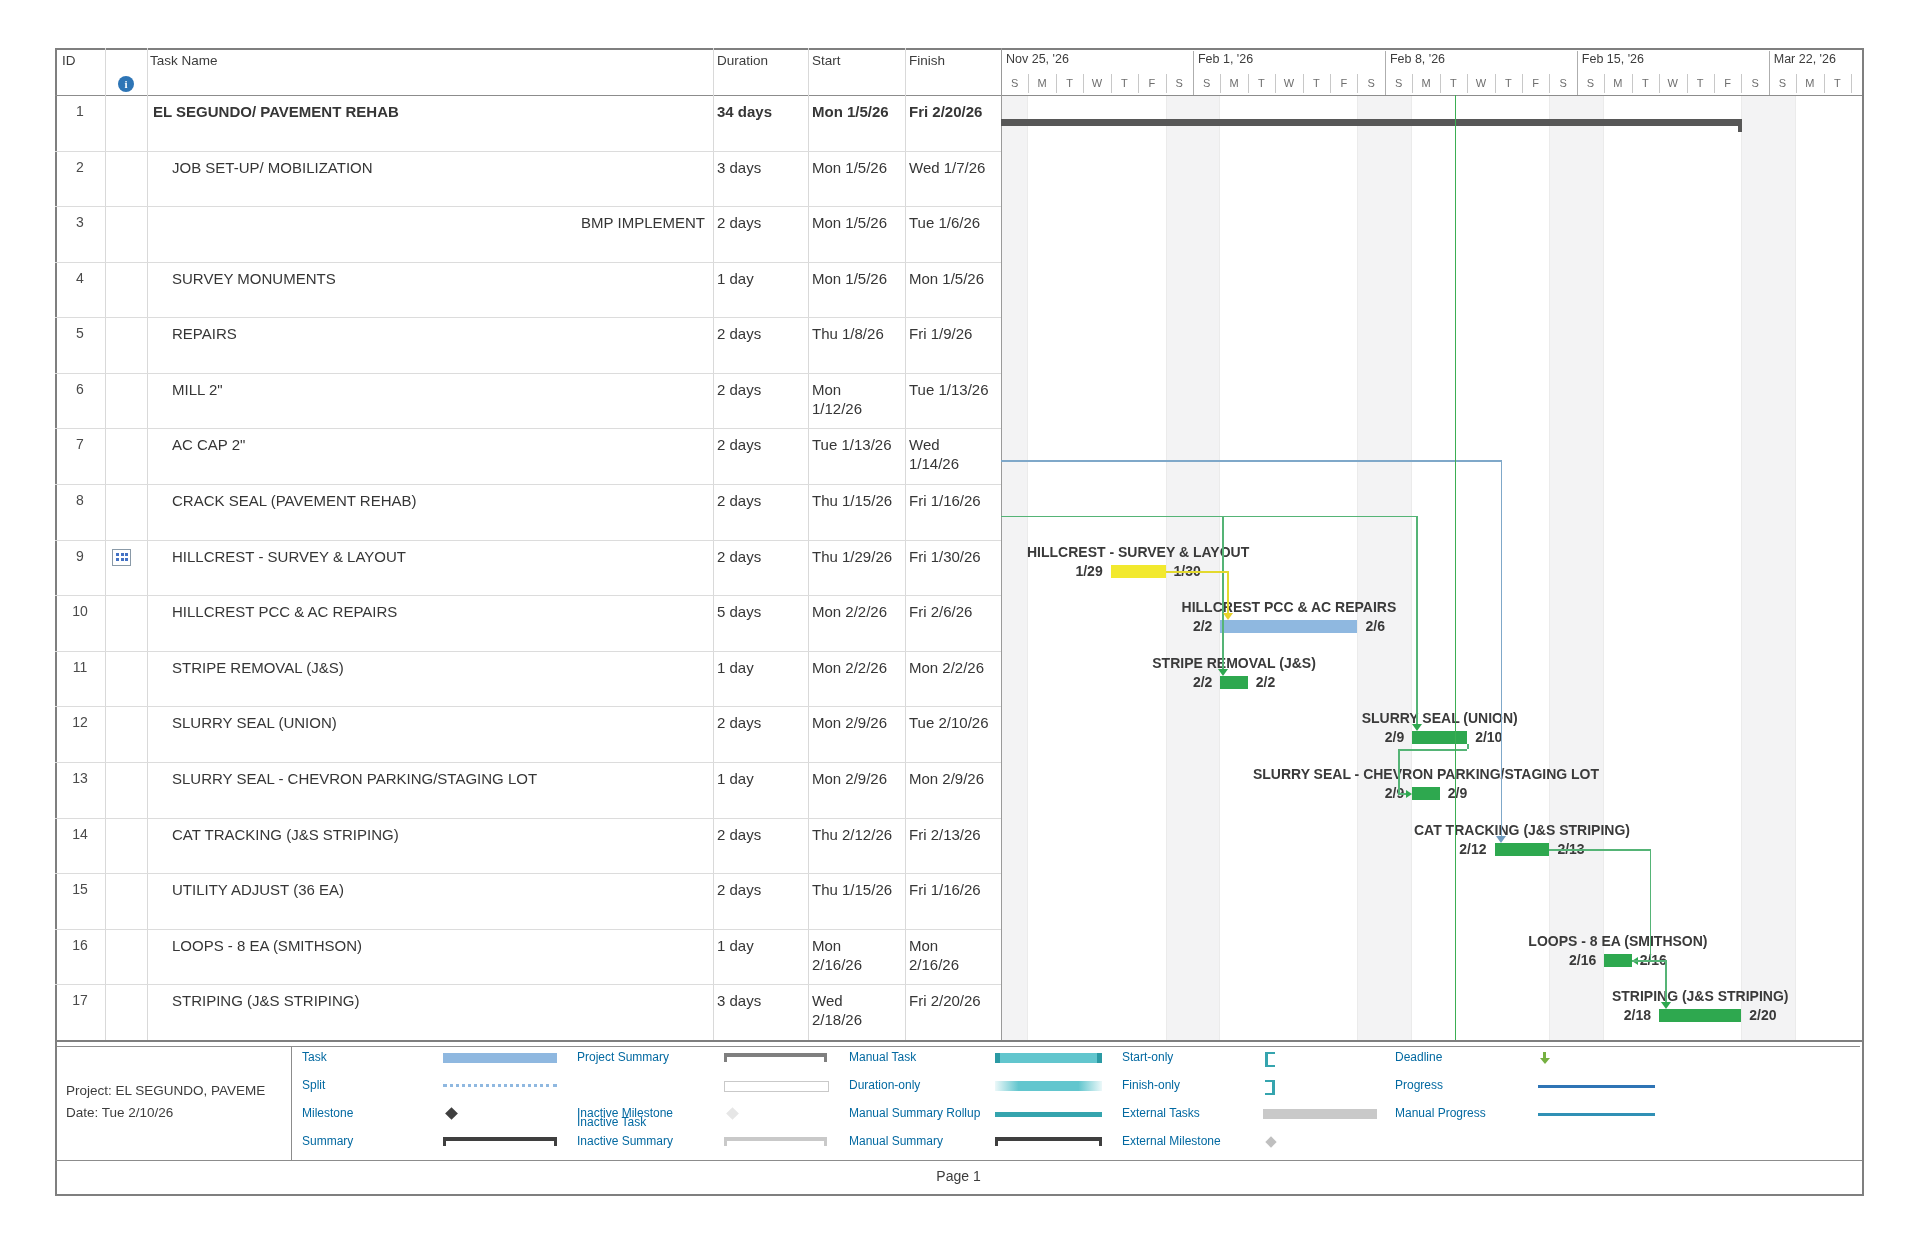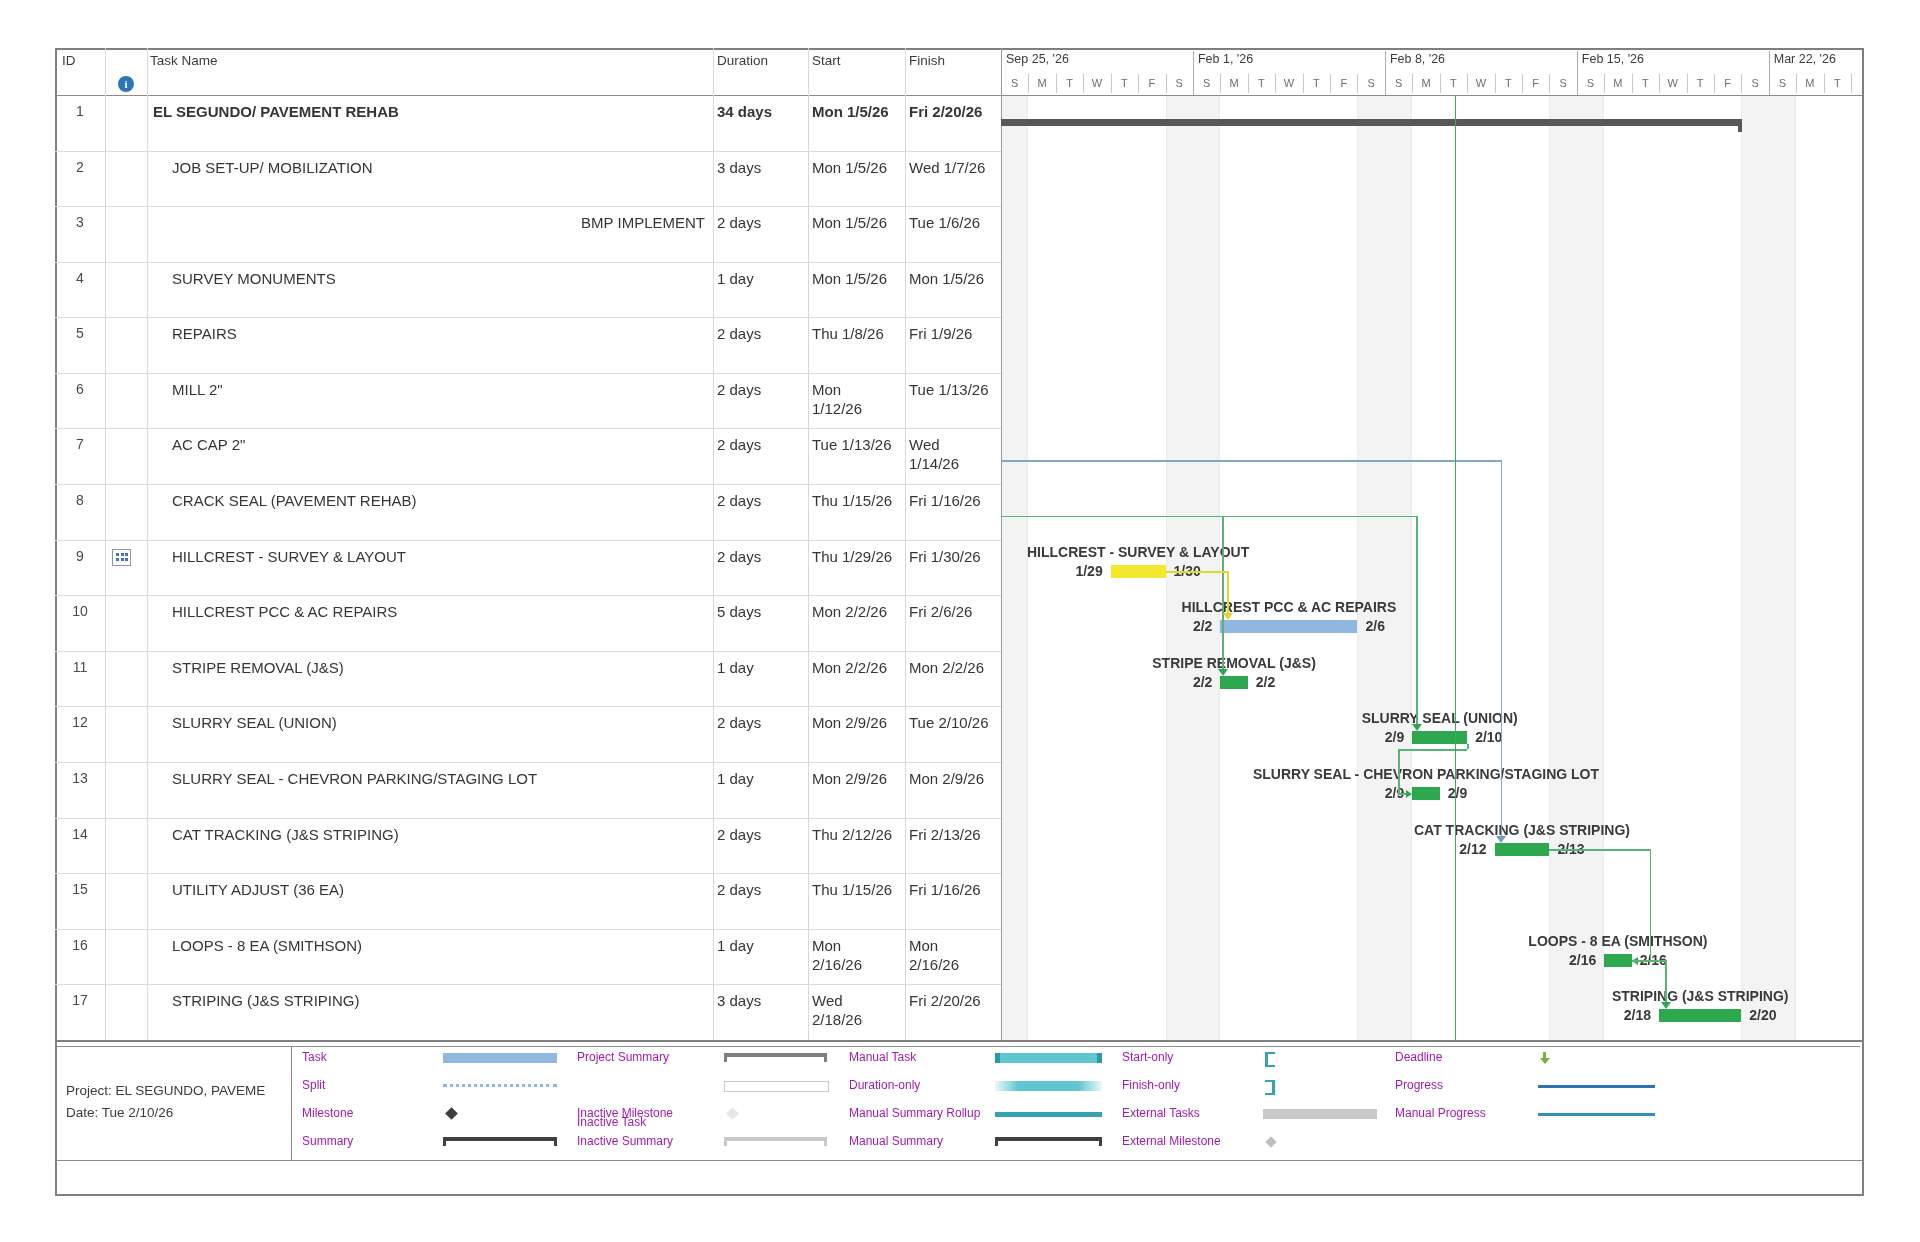--- a/index.html
+++ b/index.html
@@ -10,21 +10,21 @@
   .gridh{position:absolute;background:#dcdcdc;height:1px;}
   .hdr-label{position:absolute;font-size:13.5px;color:#3c3c3c;}
   .cell{position:absolute;font-size:15px;color:#363636;line-height:19px;white-space:pre-line;}
   .idcell{position:absolute;font-size:14px;color:#4a4a4a;text-align:center;}
   .wk-label{position:absolute;font-size:12.5px;color:#3c3c3c;white-space:nowrap;}
   .day-letter{position:absolute;font-size:11px;color:#6e6e6e;text-align:center;width:20px;}
   .band{position:absolute;background:#f3f3f4;border-left:1px solid #ebebeb;border-right:1px solid #ebebeb;}
   .bar{position:absolute;height:13px;}
   .bar-name{position:absolute;font-size:14px;font-weight:bold;color:#3a3a3a;white-space:nowrap;transform:translateX(-50%);}
   .bar-date{position:absolute;font-size:14px;font-weight:bold;color:#3a3a3a;white-space:nowrap;}
-  .leg-label{position:absolute;font-size:12px;color:#a21caf;white-space:nowrap;}
+  .leg-label{position:absolute;font-size:12px;color:#0369a1;white-space:nowrap;}
   .diamond{position:absolute;transform:rotate(45deg);}
   .info-icon{position:absolute;width:16px;height:16px;border-radius:50%;background:#2e75b6;
              color:#fff;font-size:11px;font-weight:bold;text-align:center;line-height:16px;
              font-family:"Liberation Serif",serif;}
   .cal-icon{position:absolute;width:17px;height:15px;border:1px solid #8a9aa8;background:#fff;}
   .cal-icon .dot{position:absolute;width:3px;height:3px;background:#4472c4;}
   #project-info{position:absolute;font-size:13.5px;color:#3c3c3c;line-height:22px;}
   #page-footer{position:absolute;font-size:14px;color:#3c3c3c;text-align:center;}
 </style>
 </head>
@@ -51,21 +51,21 @@
       <div class="gridv" style="left: 713px; top: 48px; height: 992px;"></div>
       <div class="gridv" style="left: 808px; top: 48px; height: 992px;"></div>
       <div class="gridv" style="left: 905px; top: 48px; height: 992px;"></div>
       <div class="gridv" style="left: 1001px; top: 48px; height: 992px; background: rgb(154, 154, 154);"></div>
       <div class="hdr-label" style="left: 62px; top: 53px;">ID</div>
       <div class="hdr-label" style="left: 150px; top: 53px;">Task Name</div>
       <div class="hdr-label" style="left: 717px; top: 53px;">Duration</div>
       <div class="hdr-label" style="left: 812px; top: 53px;">Start</div>
       <div class="hdr-label" style="left: 909px; top: 53px;">Finish</div>
       <div class="info-icon" style="left: 118px; top: 76px;">i</div>
-      <div class="wk-label" style="left: 1006px; top: 52px;">Sep 25, '26</div>
+      <div class="wk-label" style="left: 1006px; top: 52px;">Nov 25, '26</div>
       <div class="wk-label" style="left: 1197.94px; top: 52px;">Feb 1, '26</div>
       <div class="abs" style="left: 1192.94px; top: 51px; width: 1px; height: 44px; background: rgb(174, 174, 174);"></div>
       <div class="wk-label" style="left: 1389.88px; top: 52px;">Feb 8, '26</div>
       <div class="abs" style="left: 1384.88px; top: 51px; width: 1px; height: 44px; background: rgb(174, 174, 174);"></div>
       <div class="wk-label" style="left: 1581.82px; top: 52px;">Feb 15, '26</div>
       <div class="abs" style="left: 1576.82px; top: 51px; width: 1px; height: 44px; background: rgb(174, 174, 174);"></div>
       <div class="wk-label" style="left: 1773.76px; top: 52px;">Mar 22, '26</div>
       <div class="abs" style="left: 1768.76px; top: 51px; width: 1px; height: 44px; background: rgb(174, 174, 174);"></div>
       <div class="day-letter" style="left: 1004.71px; top: 77px;">S</div>
       <div class="abs" style="left: 1028.42px; top: 74px; width: 1px; height: 19px; background: rgb(200, 200, 200);"></div>
@@ -335,13 +335,14 @@
       <div class="abs" style="left: 1539.5px; top: 1058px; width: 0px; height: 0px; border-left: 5px solid transparent; border-right: 5px solid transparent; border-top: 6px solid rgb(118, 176, 65);"></div>
       <div class="leg-label" style="left: 1395px; top: 1078px;">Progress</div>
       <div class="abs" style="left: 1538px; top: 1085px; width: 117px; height: 3px; background: rgb(46, 116, 181);"></div>
       <div class="leg-label" style="left: 1395px; top: 1106px;">Manual Progress</div>
       <div class="abs" style="left: 1538px; top: 1113px; width: 117px; height: 3px; background: rgb(48, 144, 181);"></div>
     </div>
   <div id="project-info" style="left:66px;top:1080px;">
     <div>Project: EL SEGUNDO, PAVEME</div>
     <div>Date: Tue 2/10/26</div>
   </div>
+  <div id="page-footer" style="left:55px;top:1168px;width:1807px;">Page 1</div>
 </div>
 
 </body></html>

